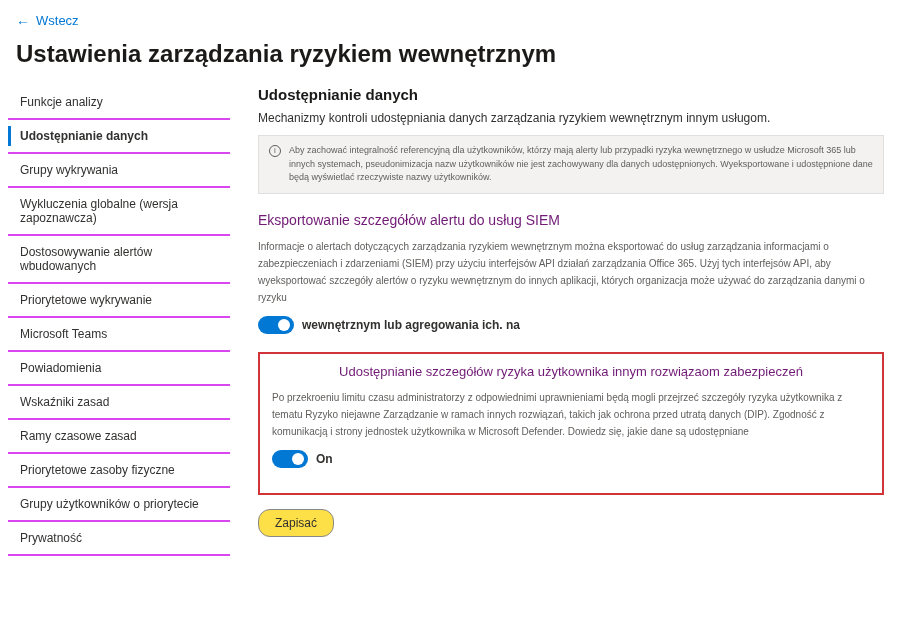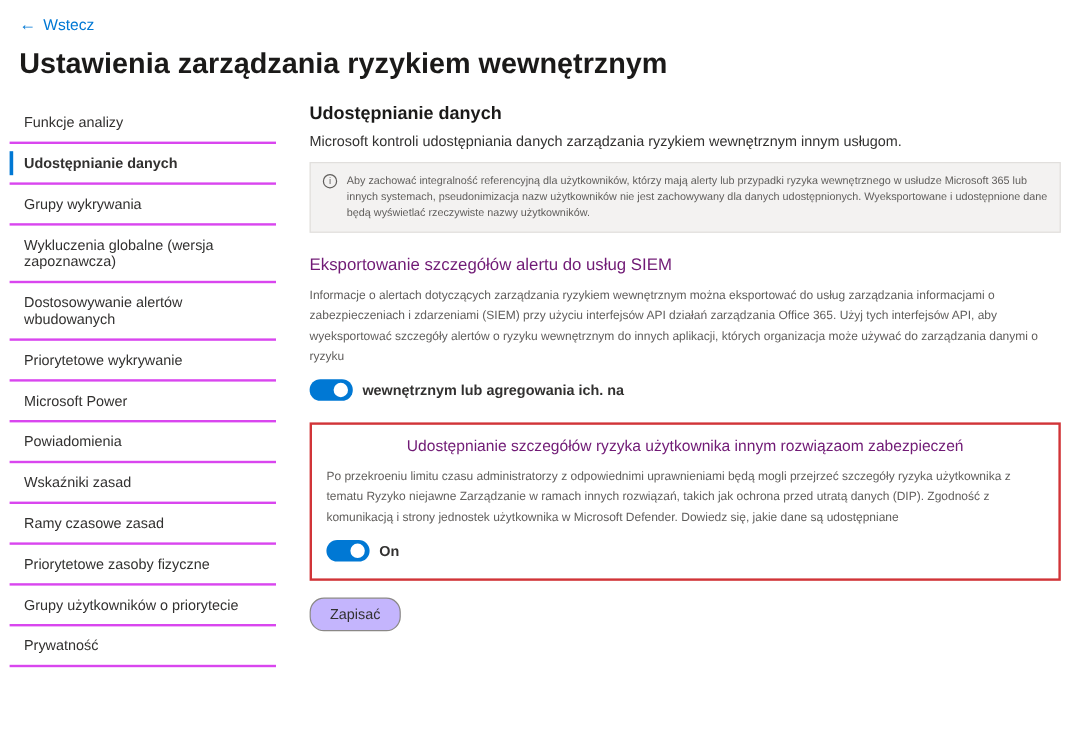--- a/index.html
+++ b/index.html
@@ -148,21 +148,21 @@
       margin-bottom: 14px;
     }
     .highlighted-section .sub-section-title {
       font-size: 13px;
       text-align: center;
     }
     .save-button {
       padding: 6px 16px;
       font-size: 12px;
       border: 1px solid #8a8886;
-      background: #c4b5fd;
+      background: #fde047;
       color: #323130;
       cursor: pointer;
       border-radius: 12px;
     }
   </style>
 </head>
 <body>
 
 <div class="back-link">
   <span class="back-arrow">←</span>
@@ -172,51 +172,51 @@
 <h1 class="page-title">Ustawienia zarządzania ryzykiem wewnętrznym</h1>
 
 <div class="content-wrapper">
   <nav class="sidebar">
     <div class="sidebar-item"><span>Funkcje analizy</span></div>
     <div class="sidebar-item active"><span>Udostępnianie danych</span></div>
     <div class="sidebar-item"><span>Grupy wykrywania</span></div>
     <div class="sidebar-item"><span>Wykluczenia globalne (wersja zapoznawcza)</span></div>
     <div class="sidebar-item"><span>Dostosowywanie alertów wbudowanych</span></div>
     <div class="sidebar-item"><span>Priorytetowe wykrywanie</span></div>
-    <div class="sidebar-item"><span>Microsoft Power</span></div>
+    <div class="sidebar-item"><span>Microsoft Teams</span></div>
     <div class="sidebar-item"><span>Powiadomienia</span></div>
     <div class="sidebar-item"><span>Wskaźniki zasad</span></div>
     <div class="sidebar-item"><span>Ramy czasowe zasad</span></div>
     <div class="sidebar-item"><span>Priorytetowe zasoby fizyczne</span></div>
     <div class="sidebar-item"><span>Grupy użytkowników o priorytecie</span></div>
     <div class="sidebar-item"><span>Prywatność</span></div>
   </nav>
 
   <div class="main-panel">
     <h2 class="section-title">Udostępnianie danych</h2>
-    <p class="section-subtitle">Microsoft kontroli udostępniania danych zarządzania ryzykiem wewnętrznym innym usługom.</p>
+    <p class="section-subtitle">Mechanizmy kontroli udostępniania danych zarządzania ryzykiem wewnętrznym innym usługom.</p>
 
     <div class="info-box">
       <span class="info-icon">i</span>
       <span>Aby zachować integralność referencyjną dla użytkowników, którzy mają alerty lub przypadki ryzyka wewnętrznego w usłudze Microsoft 365 lub innych systemach, pseudonimizacja nazw użytkowników nie jest zachowywany dla danych udostępnionych. Wyeksportowane i udostępnione dane będą wyświetlać rzeczywiste nazwy użytkowników.</span>
     </div>
 
     <h3 class="sub-section-title">Eksportowanie szczegółów alertu do usług SIEM</h3>
     <p class="description-text">Informacje o alertach dotyczących zarządzania ryzykiem wewnętrznym można eksportować do usług zarządzania informacjami o zabezpieczeniach i zdarzeniami (SIEM) przy użyciu interfejsów API działań zarządzania Office 365. Użyj tych interfejsów API, aby wyeksportować szczegóły alertów o ryzyku wewnętrznym do innych aplikacji, których organizacja może używać do zarządzania danymi o ryzyku</p>
     <div class="toggle-row">
       <div class="toggle">
         <div class="toggle-knob"></div>
       </div>
       <span class="toggle-label">wewnętrznym lub agregowania ich. na</span>
     </div>
 
     <div class="highlighted-section">
       <h3 class="sub-section-title">Udostępnianie szczegółów ryzyka użytkownika innym rozwiązaom zabezpieczeń</h3>
       <p class="description-text">Po przekroeniu limitu czasu administratorzy z odpowiednimi uprawnieniami będą mogli przejrzeć szczegóły ryzyka użytkownika z tematu Ryzyko niejawne Zarządzanie w ramach innych rozwiązań, takich jak ochrona przed utratą danych (DIP). Zgodność z komunikacją i strony jednostek użytkownika w Microsoft Defender. Dowiedz się, jakie dane są udostępniane</p>
-      <div class="toggle-row" style="margin-bottom:0;">
+      <div class="toggle-row" style="margin-bottom:11px;">
         <div class="toggle">
           <div class="toggle-knob"></div>
         </div>
         <span class="toggle-label">On</span>
       </div>
     </div>
 
     <button class="save-button">Zapisać</button>
   </div>
 </div>

